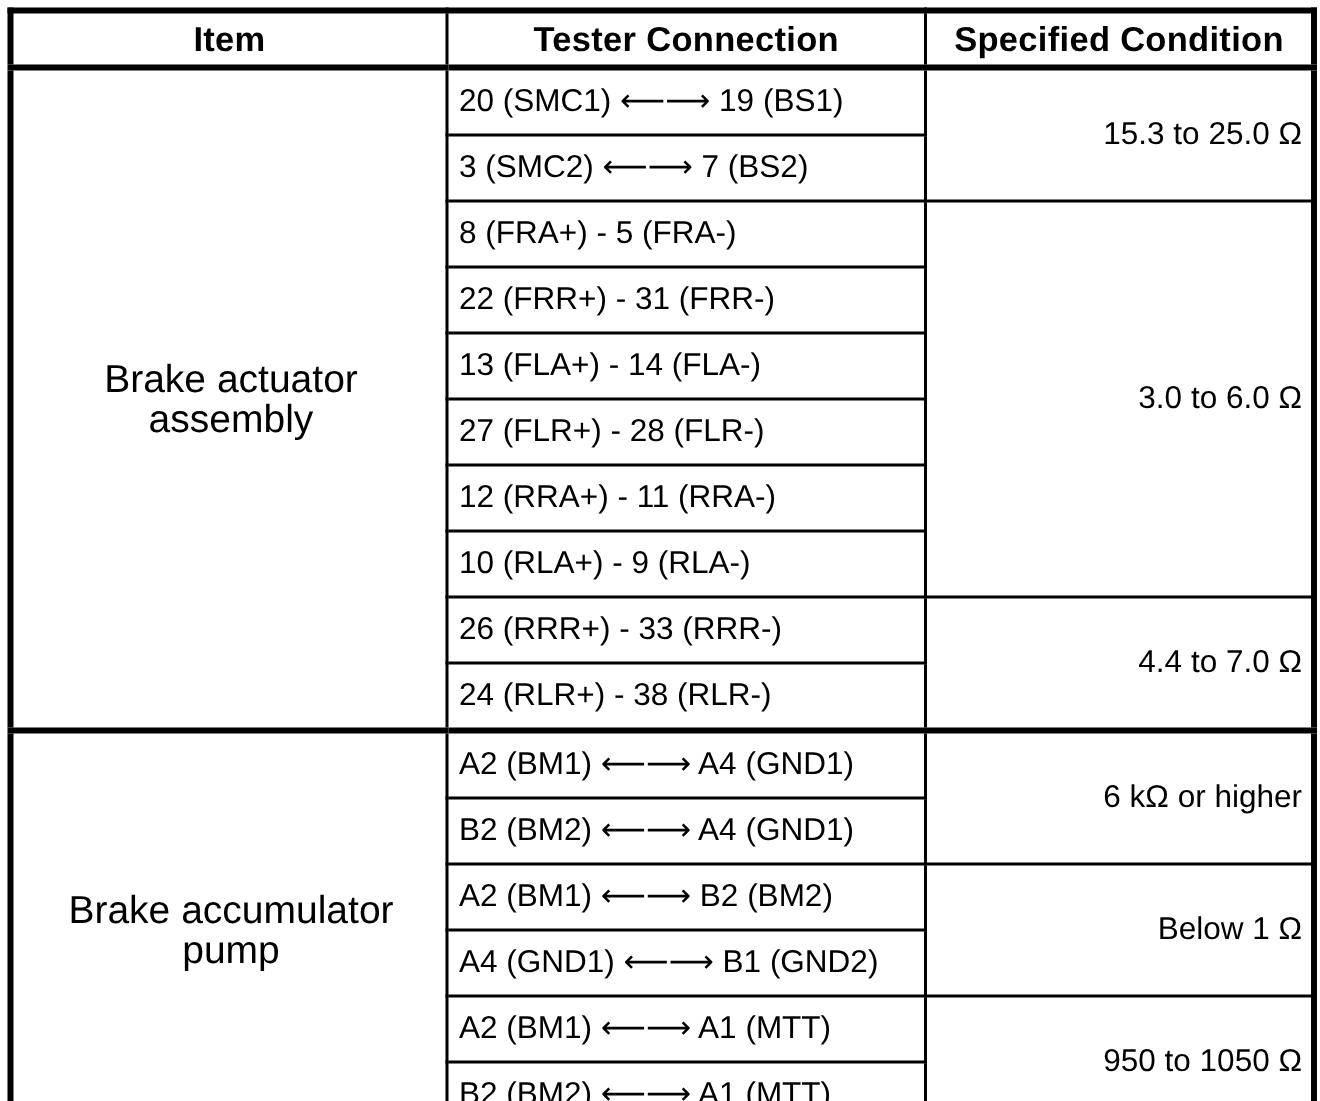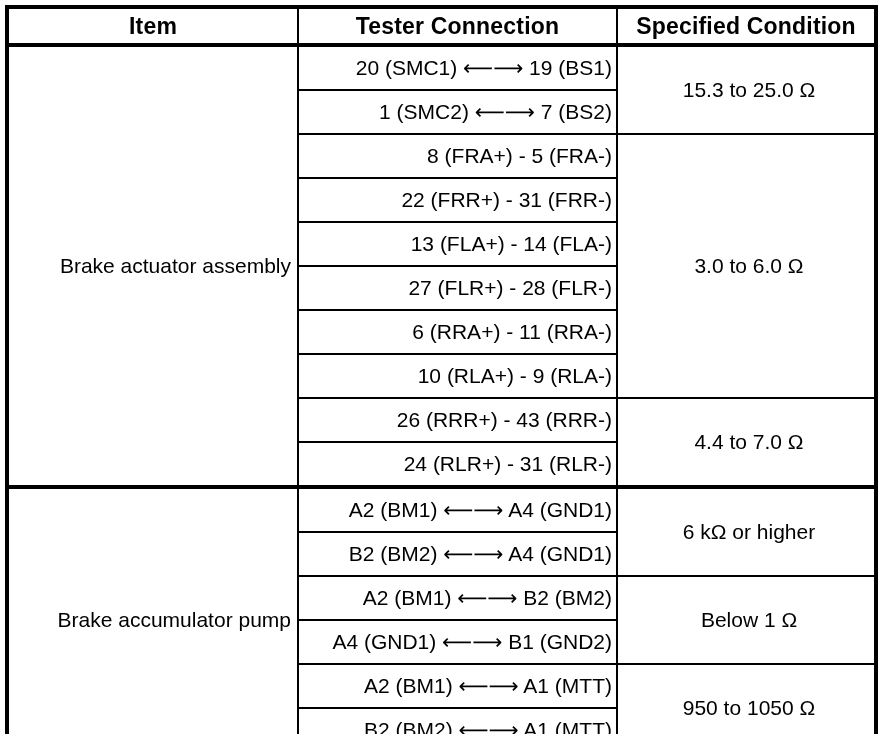--- a/index.html
+++ b/index.html
@@ -64,36 +64,36 @@
   thead th.h-cond { border-right: 0; }
 
   
   tbody td {
     height: 42px;
   }
   td.item-cell {
     border-left: 0;
     padding-left: 8px;
     padding-right: 6px;
-    text-align: right;
+    text-align: center;
     vertical-align: middle;
-    font-size: 21px;
+    font-size: 26px;
   }
   td.test-cell {
     padding-left: 7px;
     padding-right: 4px;
-    text-align: right;
+    text-align: left;
     white-space: nowrap;
     font-size: 21px;
   }
   td.cond-cell {
     border-right: 0;
     padding-left: 12px;
     padding-right: 6px;
-    text-align: center;
+    text-align: right;
     white-space: nowrap;
     font-size: 21px;
   }
   
   tr.group-start > td {
     border-top: 4px solid #000;
   }
 </style>
 </head>
 <body>
@@ -116,49 +116,49 @@
     </thead>
 
     <tbody>
 
       <tr class="group-start">
         <td class="item-cell" rowspan="10">Brake actuator assembly</td>
         <td class="test-cell">20 (SMC1) ⟵⟶ 19 (BS1)</td>
         <td class="cond-cell" rowspan="2">15.3 to 25.0 Ω</td>
       </tr>
       <tr>
-        <td class="test-cell">1 (SMC2) ⟵⟶ 7 (BS2)</td>
+        <td class="test-cell">3 (SMC2) ⟵⟶ 7 (BS2)</td>
       </tr>
 
       <tr>
         <td class="test-cell">8 (FRA+) - 5 (FRA-)</td>
         <td class="cond-cell" rowspan="6">3.0 to 6.0 Ω</td>
       </tr>
       <tr>
         <td class="test-cell">22 (FRR+) - 31 (FRR-)</td>
       </tr>
       <tr>
         <td class="test-cell">13 (FLA+) - 14 (FLA-)</td>
       </tr>
       <tr>
         <td class="test-cell">27 (FLR+) - 28 (FLR-)</td>
       </tr>
       <tr>
-        <td class="test-cell">6 (RRA+) - 11 (RRA-)</td>
+        <td class="test-cell">12 (RRA+) - 11 (RRA-)</td>
       </tr>
       <tr>
         <td class="test-cell">10 (RLA+) - 9 (RLA-)</td>
       </tr>
 
       <tr>
-        <td class="test-cell">26 (RRR+) - 43 (RRR-)</td>
+        <td class="test-cell">26 (RRR+) - 33 (RRR-)</td>
         <td class="cond-cell" rowspan="2">4.4 to 7.0 Ω</td>
       </tr>
       <tr>
-        <td class="test-cell">24 (RLR+) - 31 (RLR-)</td>
+        <td class="test-cell">24 (RLR+) - 38 (RLR-)</td>
       </tr>
 
       <tr class="group-start">
         <td class="item-cell" rowspan="6">Brake accumulator pump</td>
         <td class="test-cell">A2 (BM1) ⟵⟶ A4 (GND1)</td>
         <td class="cond-cell" rowspan="2">6 kΩ or higher</td>
       </tr>
       <tr>
         <td class="test-cell">B2 (BM2) ⟵⟶ A4 (GND1)</td>
       </tr>

